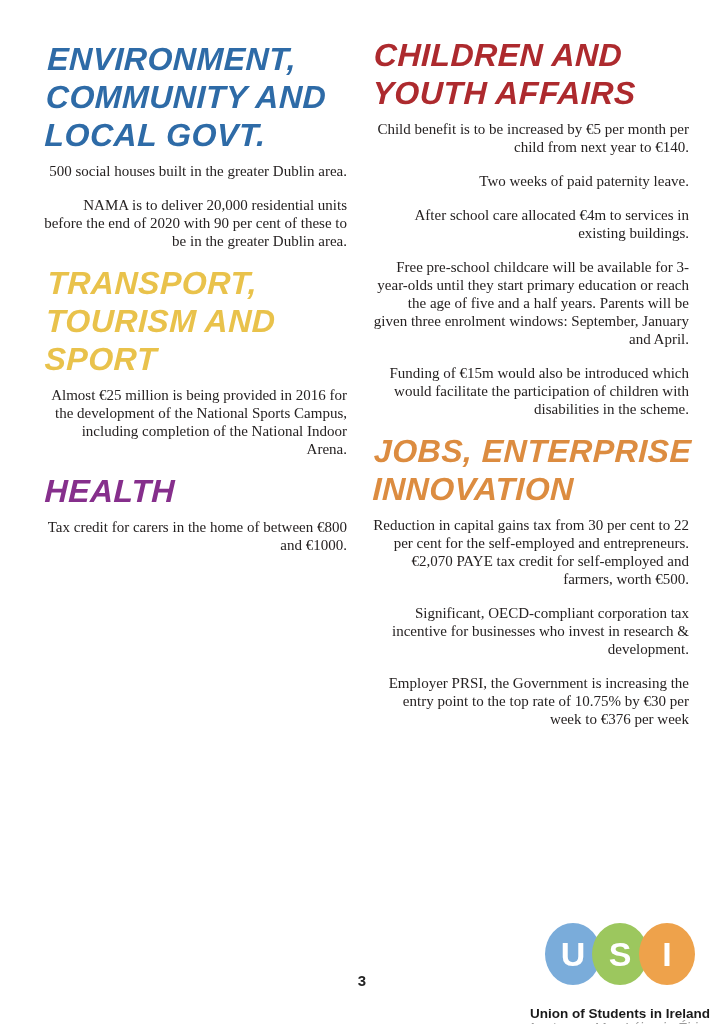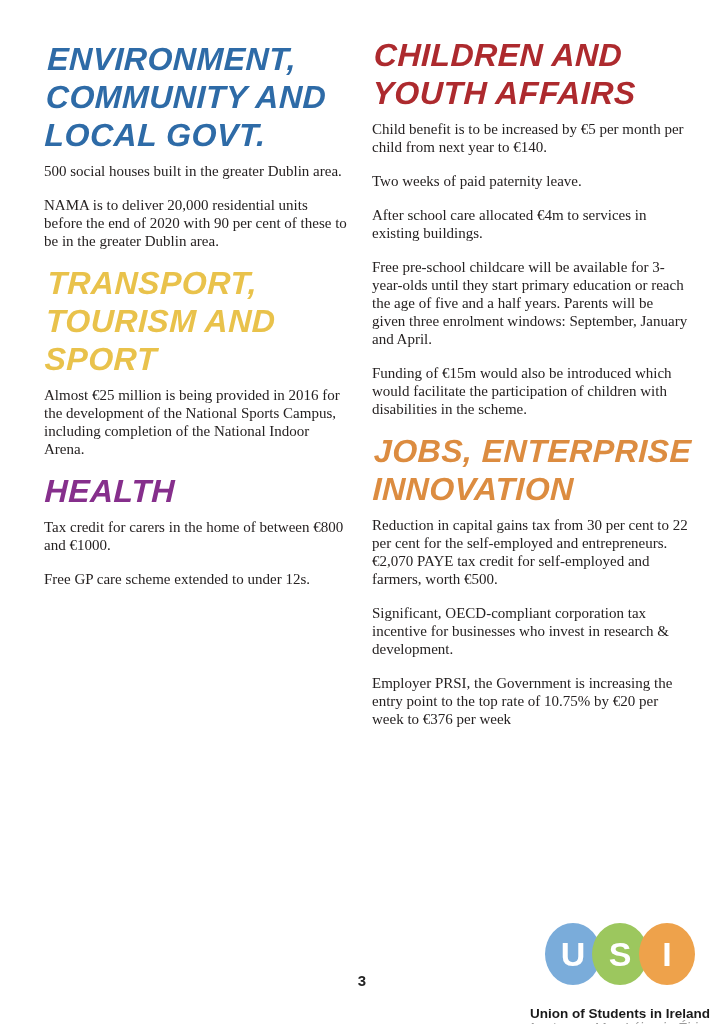--- a/index.html
+++ b/index.html
@@ -26,20 +26,21 @@
     letter-spacing:.5px;
     margin:0 0 8px 0;
     white-space:pre-line;
     transform:skewX(-2deg);
     transform-origin:left bottom;
   }
   .para{
     font-size:15px;
     line-height:18px;
     margin:0 15px 16px 0;
+    text-align:right;
   }
   .para:last-child{margin-bottom:0;}
   .page-number{
     position:absolute;
     left:0;right:0;
     top:972px;
     text-align:center;
     font-family:"Liberation Sans", sans-serif;
     font-weight:700;
     font-size:15px;
@@ -107,21 +108,20 @@
 
     <section class="sec">
       <h2 class="head" style="color: rgb(233, 194, 75);">TRANSPORT,
 TOURISM AND SPORT</h2>
       <p class="para">Almost €25 million is being provided in 2016 for the development of the National Sports Campus, including completion of the National Indoor Arena.</p>
     </section>
 
     <section class="sec">
       <h2 class="head" style="color: rgb(134, 47, 140);">HEALTH</h2>
       <p class="para">Tax credit for carers in the home of between €800 and €1000.</p>
-      <p class="para">Free GP care scheme extended to under 12s.</p>
     </section>
 
   </div>
 
   <div class="col col-right">
 
     <section class="sec">
       <h2 class="head" style="color: rgb(173, 42, 46);">CHILDREN AND
 YOUTH AFFAIRS</h2>
       <p class="para">Child benefit is to be increased by €5 per month per child from next year to €140.</p>
@@ -129,21 +129,21 @@
       <p class="para">After school care allocated €4m to services in existing buildings.</p>
       <p class="para">Free pre-school childcare will be available for 3-year-olds until they start primary education or reach the age of five and a half years. Parents will be given three enrolment windows: September, January and April.</p>
       <p class="para">Funding of €15m would also be introduced which would facilitate the participation of children with disabilities in the scheme.</p>
     </section>
 
     <section class="sec">
       <h2 class="head" style="color: rgb(220, 140, 64);">JOBS, ENTERPRISE
 INNOVATION</h2>
       <p class="para">Reduction in capital gains tax from 30 per cent to 22 per cent for the self-employed and entrepreneurs. €2,070 PAYE tax credit for self-employed and farmers, worth €500.</p>
       <p class="para">Significant, OECD-compliant corporation tax incentive for businesses who invest in research &amp; development.</p>
-      <p class="para">Employer PRSI, the Government is increasing the entry point to the top rate of 10.75% by €20 per week to €376 per week</p>
+      <p class="para">Employer PRSI, the Government is increasing the entry point to the top rate of 10.75% by €30 per week to €376 per week</p>
     </section>
 
   </div>
 
   <div class="page-number">3</div>
 
   <div class="logo">
     <div class="logo-circles">
       <div class="logo-circle" style="background: rgb(122, 172, 218);">U</div>
       <div class="logo-circle" style="background: rgb(156, 199, 94);">S</div>

